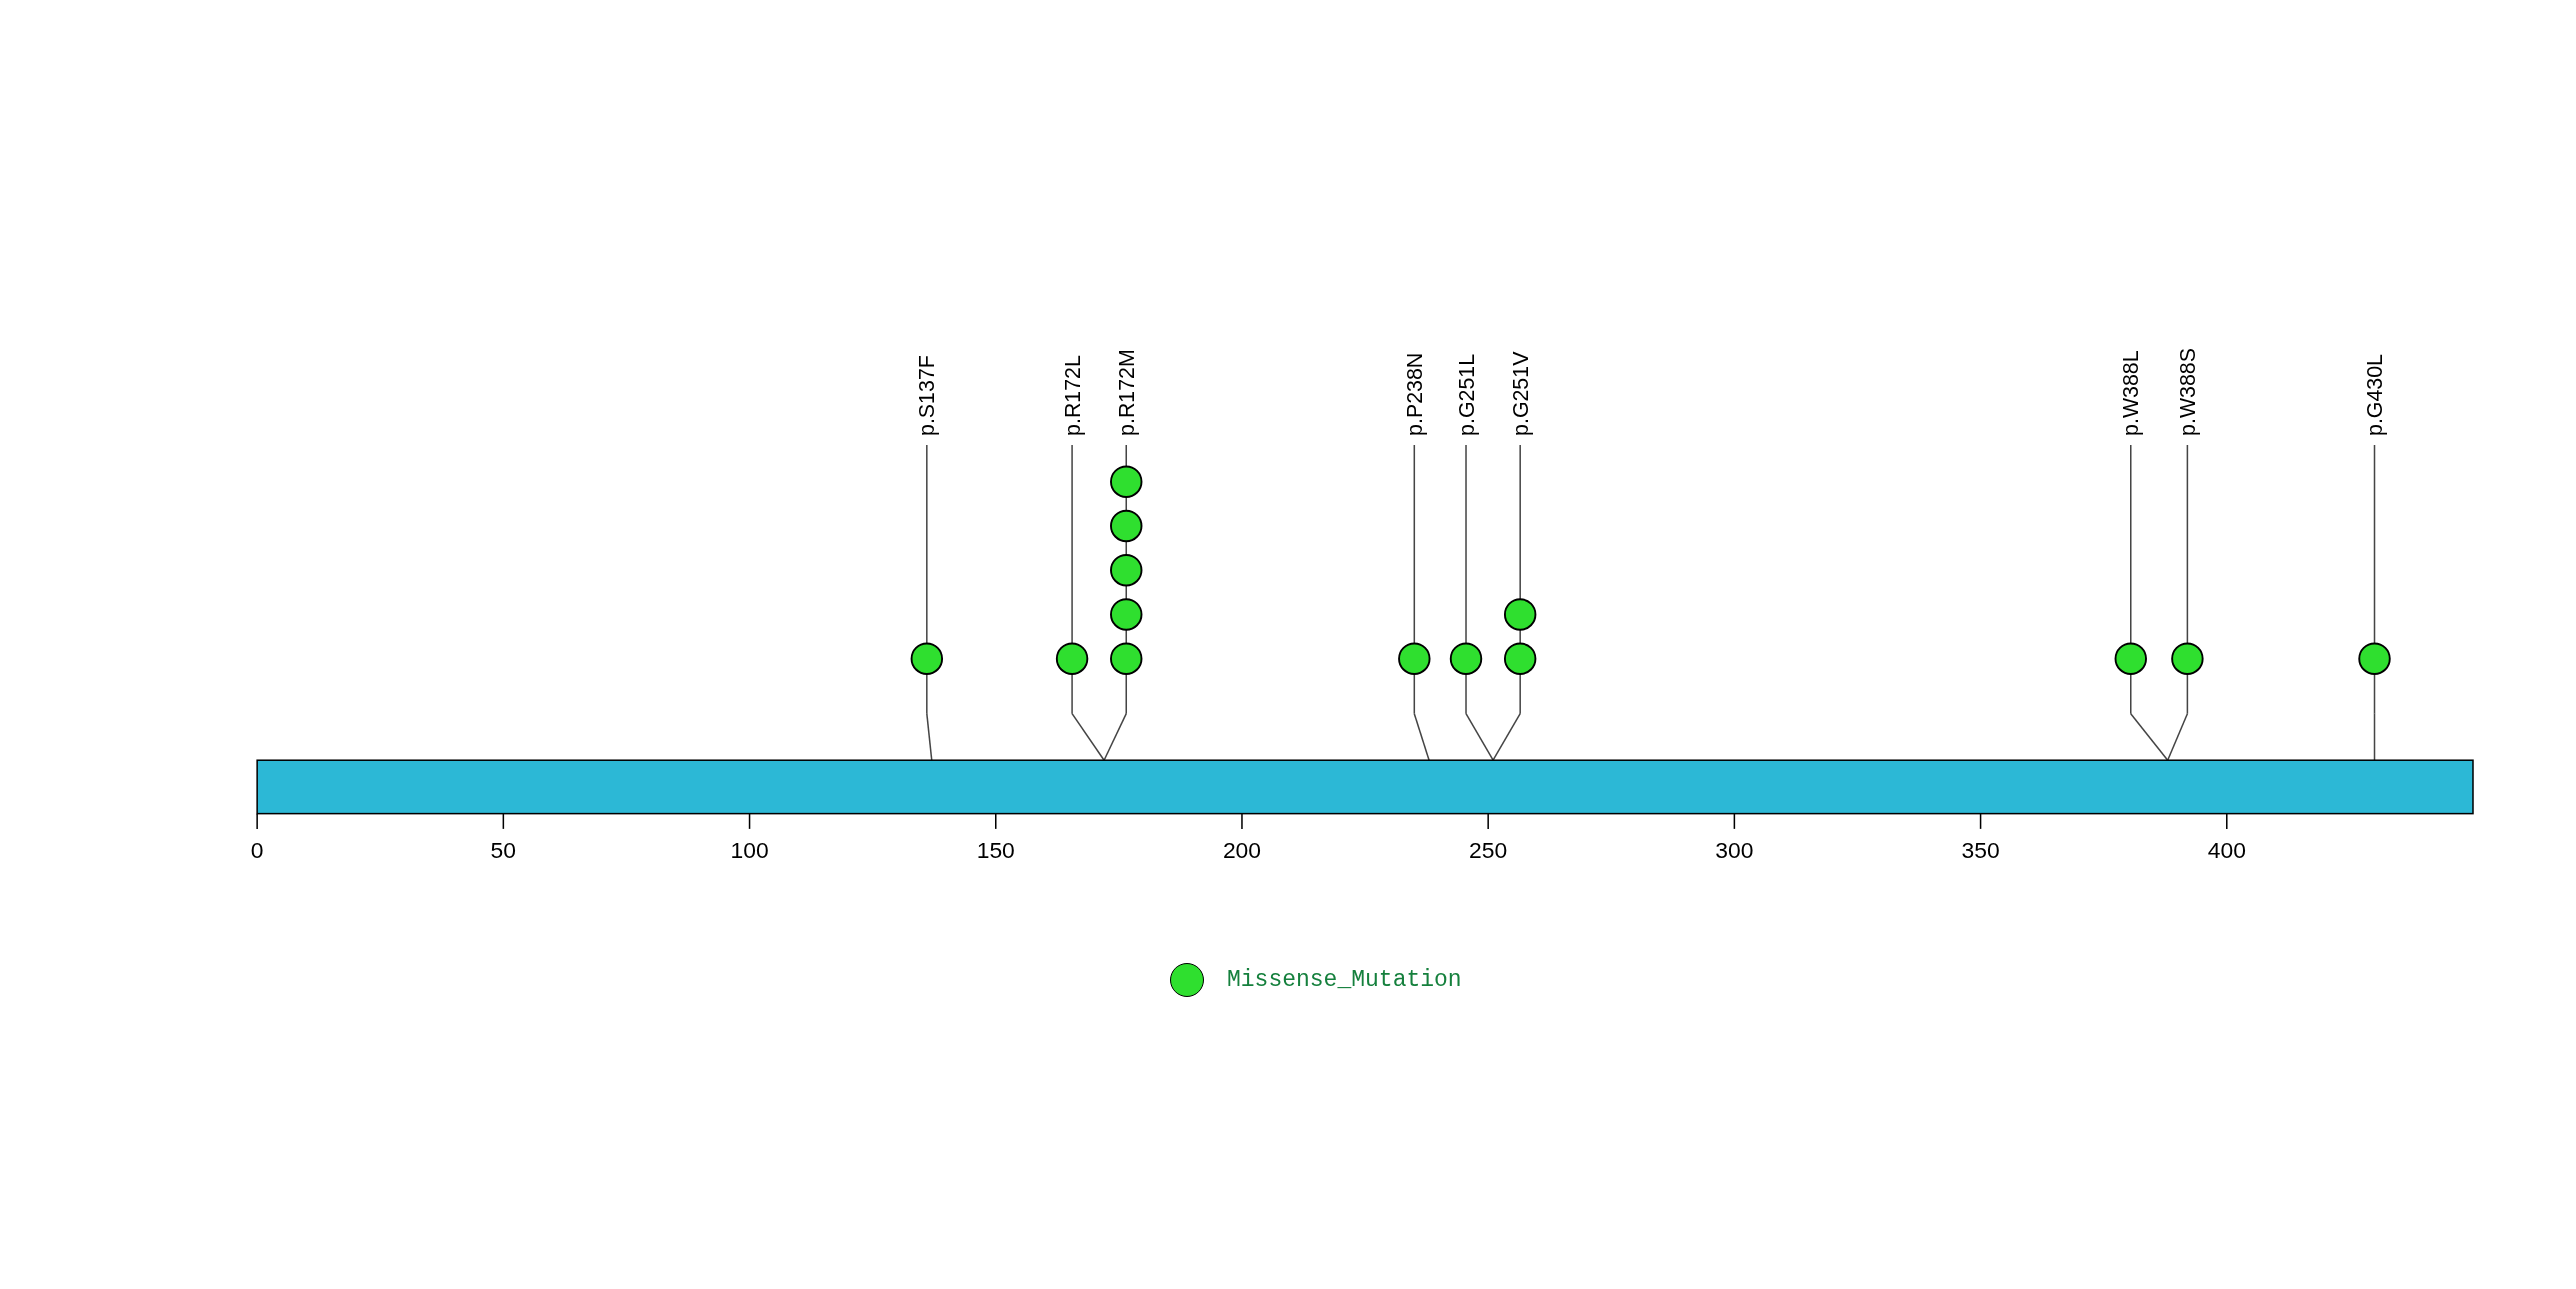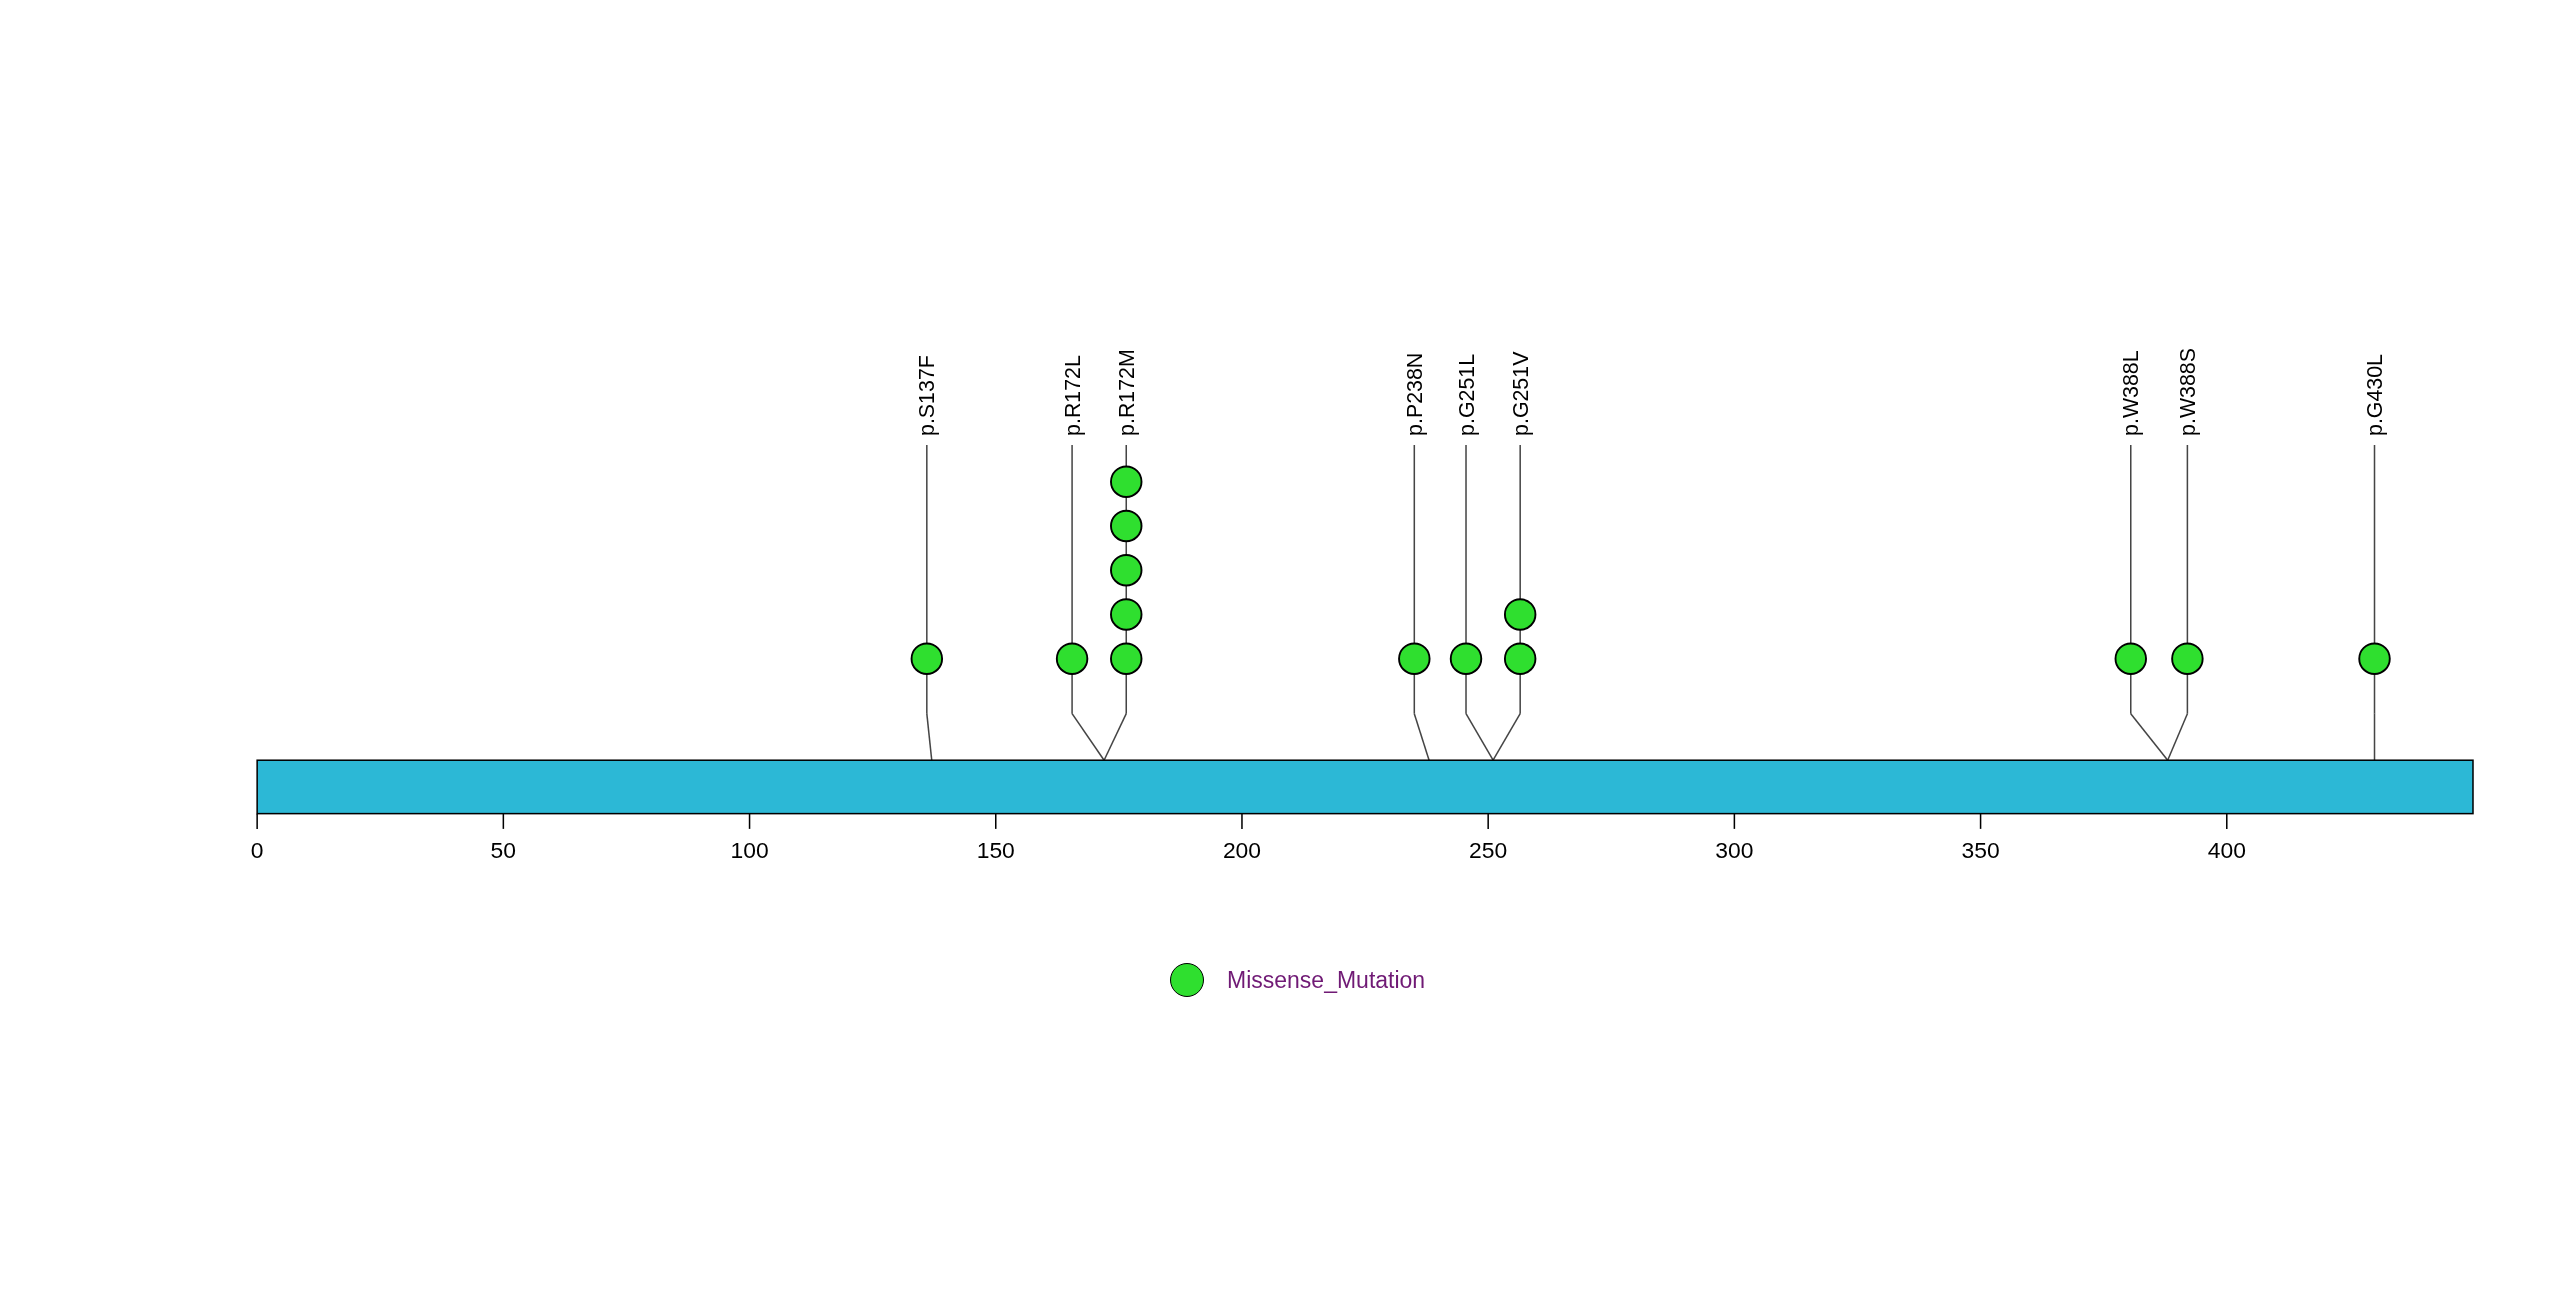--- a/index.html
+++ b/index.html
@@ -36,22 +36,23 @@
   .legend-swatch {
     display: inline-block;
     width: 34px;
     height: 34px;
     border-radius: 50%;
     border: 1.9px solid #000000;
     box-sizing: border-box;
   }
   .legend-label {
     font-size: 23px;
-    color: #701a75;
+    color: #15803d;
     white-space: nowrap;
+    font-family: Liberation Mono, monospace;
   }
 </style>
 </head>
 <body>
 
 <div id="stage">
 
   <svg id="plot" viewBox="0 0 3376 1690">
       <line x1="1214.6533333333332" y1="583" x2="1214.6533333333332" y2="935" stroke="#454545" stroke-width="2"></line>
       <line x1="1214.6533333333332" y1="935" x2="1221.1066666666666" y2="996" stroke="#454545" stroke-width="2"></line>

